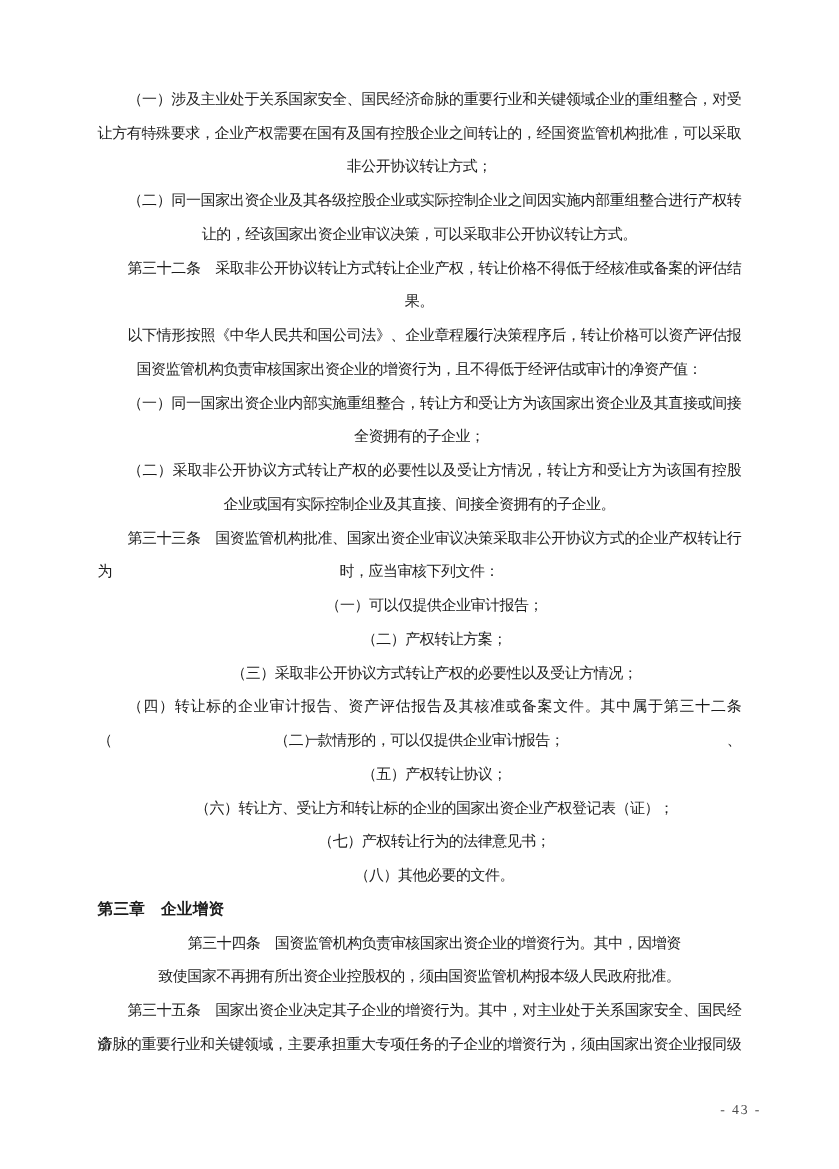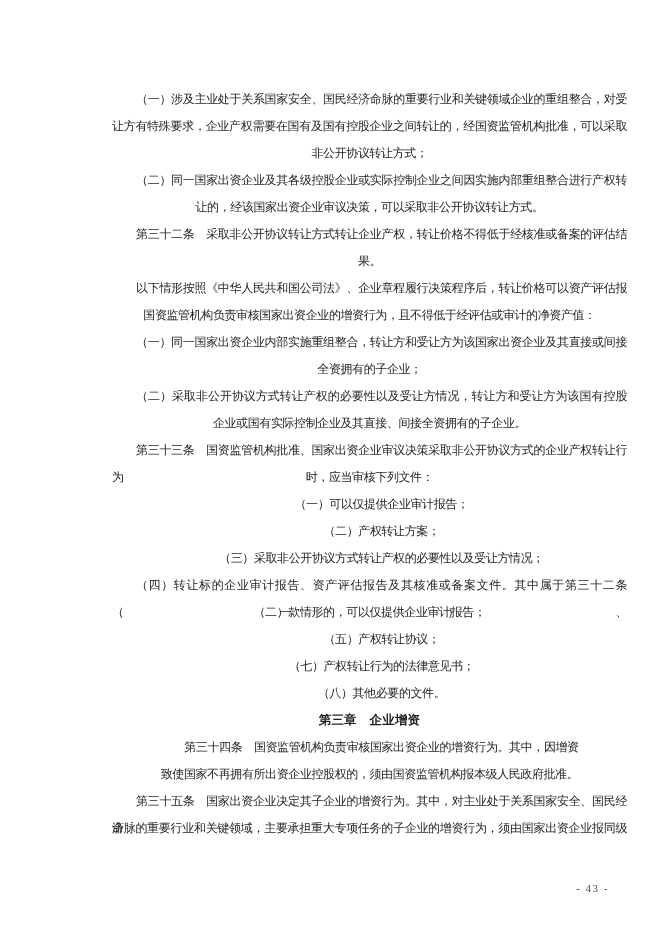--- a/index.html
+++ b/index.html
@@ -12,44 +12,42 @@
     width: 671px;
     height: 935px;
     background: #ffffff;
     font-family: "Liberation Serif", "DejaVu Serif", serif;
     color: #1d1d1d;
     overflow: hidden;
   }
   .content {
     position: absolute;
     left: 78px;
-    top: 86px;
+    top: 66px;
     width: 515px;
     font-size: 12px;
     letter-spacing: -0.4px;
     line-height: 27px;
-    margin-left: 34px;
   }
   .ln {
     height: 27px;
     white-space: nowrap;
   }
   .ind {
     text-indent: 24px;
   }
   .full {
     text-align: justify;
     text-align-last: justify;
     white-space: normal;
   }
   .end {
     text-align: center;
   }
   .chapter {
-    text-align: center;
     text-indent: 0;
     font-weight: bold;
     font-size: 12.5px;
     letter-spacing: 0.2px;
   }
   .page-num {
     position: absolute;
     top: 880px;
     right: 62px;
     font-size: 11px;
@@ -78,20 +76,21 @@
     <div class="ln ind full">（二）采取非公开协议方式转让产权的必要性以及受让方情况，转让方和受让方为该国有控股</div>
     <div class="ln end">企业或国有实际控制企业及其直接、间接全资拥有的子企业。</div>
     <div class="ln ind full">第三十三条　国资监管机构批准、国家出资企业审议决策采取非公开协议方式的企业产权转让行为</div>
     <div class="ln end">时，应当审核下列文件：</div>
     <div class="ln ind end">（一）可以仅提供企业审计报告；</div>
     <div class="ln ind end">（二）产权转让方案；</div>
     <div class="ln ind end">（三）采取非公开协议方式转让产权的必要性以及受让方情况；</div>
     <div class="ln ind full">（四）转让标的企业审计报告、资产评估报告及其核准或备案文件。其中属于第三十二条（一）、</div>
     <div class="ln end">（二）款情形的，可以仅提供企业审计报告；</div>
     <div class="ln ind end">（五）产权转让协议；</div>
+    <div class="ln ind end">（六）转让方、受让方和转让标的企业的国家出资企业产权登记表（证）；</div>
     <div class="ln ind end">（七）产权转让行为的法律意见书；</div>
     <div class="ln ind end">（八）其他必要的文件。</div>
     <div class="ln chapter">第三章　企业增资</div>
     <div class="ln ind end">第三十四条　国资监管机构负责审核国家出资企业的增资行为。其中，因增资</div>
     <div class="ln end">致使国家不再拥有所出资企业控股权的，须由国资监管机构报本级人民政府批准。</div>
     <div class="ln ind full">第三十五条　国家出资企业决定其子企业的增资行为。其中，对主业处于关系国家安全、国民经济</div>
     <div class="ln full">命脉的重要行业和关键领域，主要承担重大专项任务的子企业的增资行为，须由国家出资企业报同级</div>
   </div>
   <div class="page-num">- 43 -</div>
 </div>

